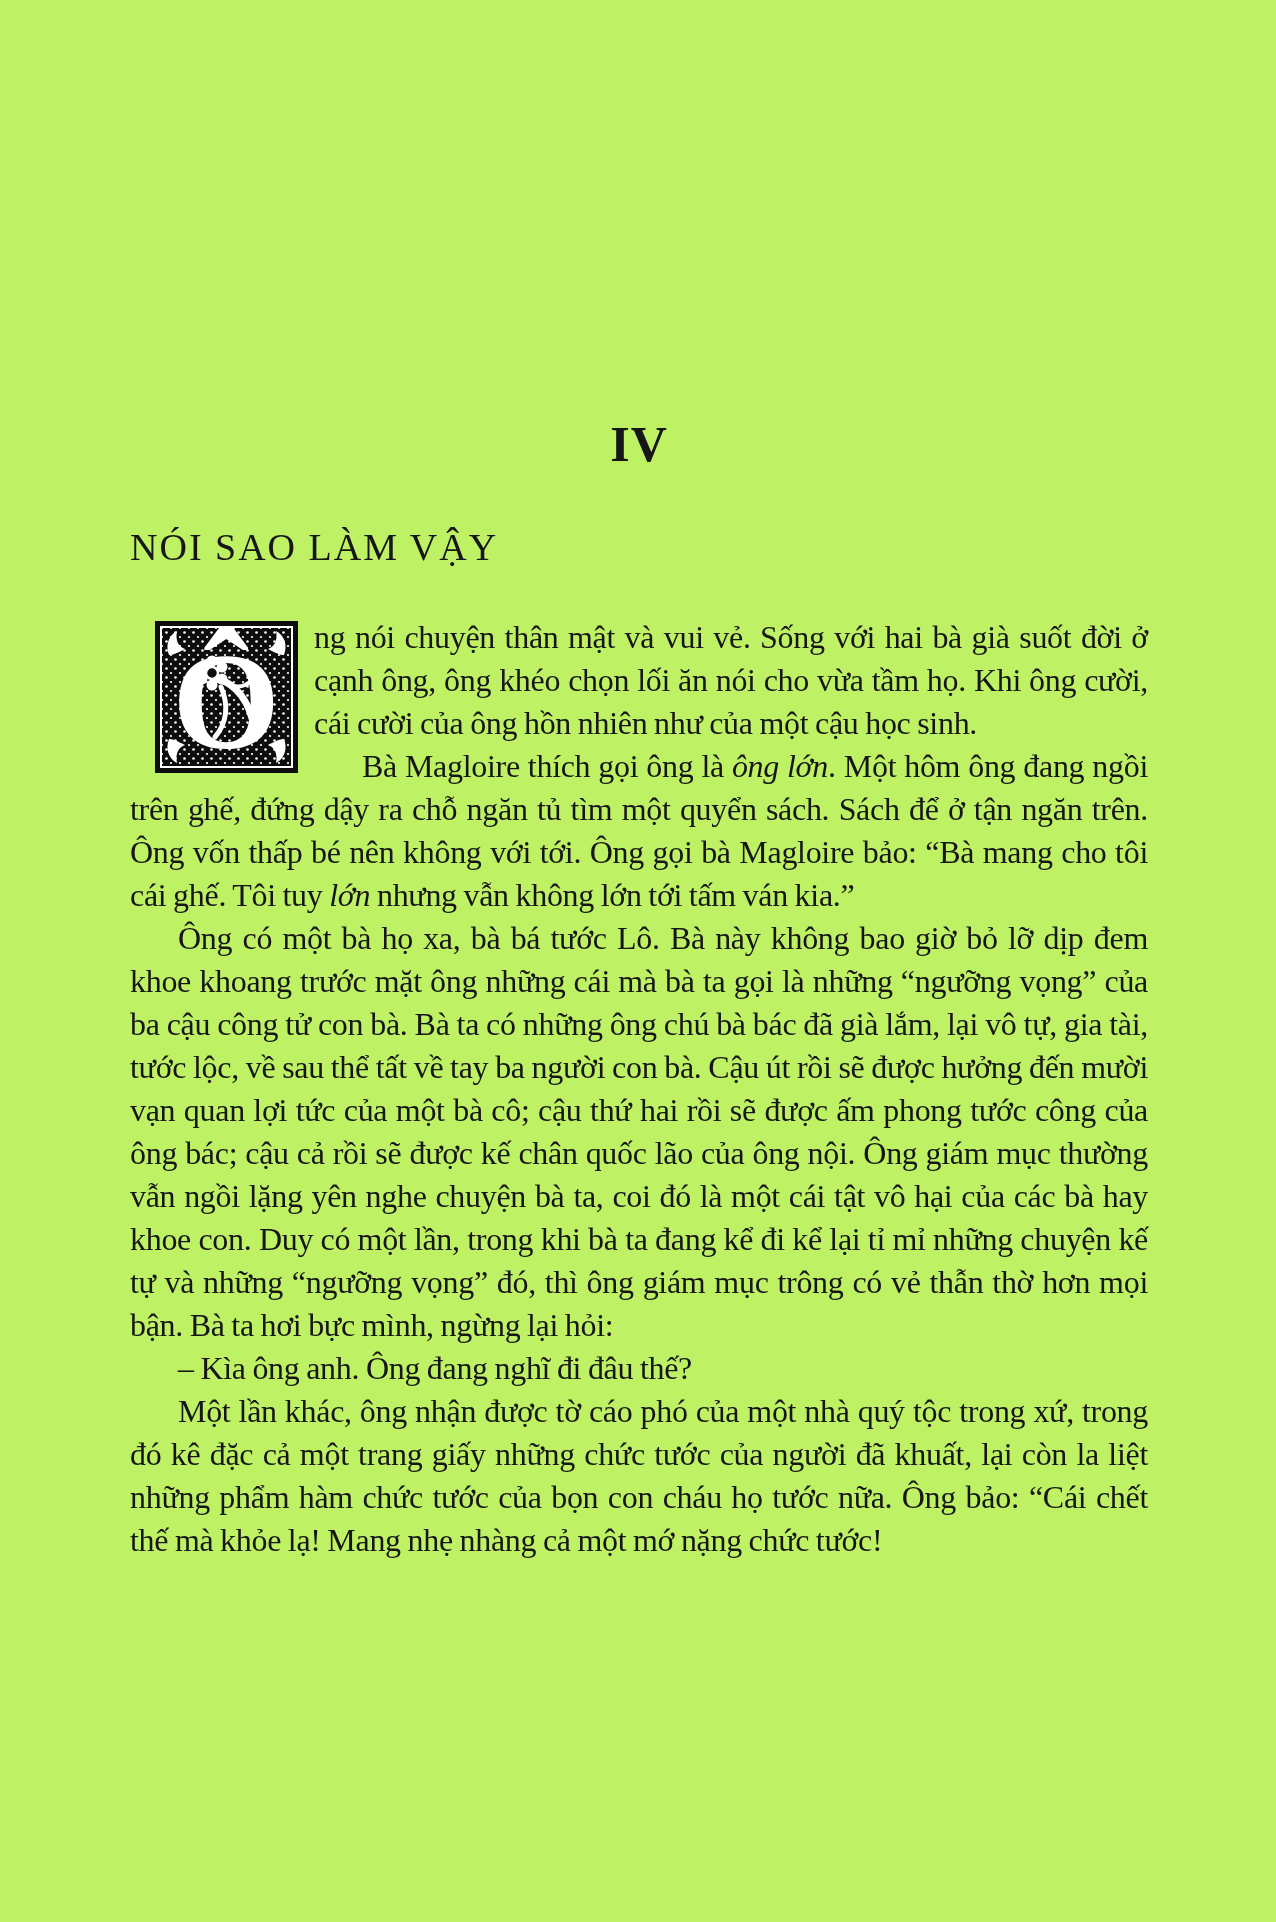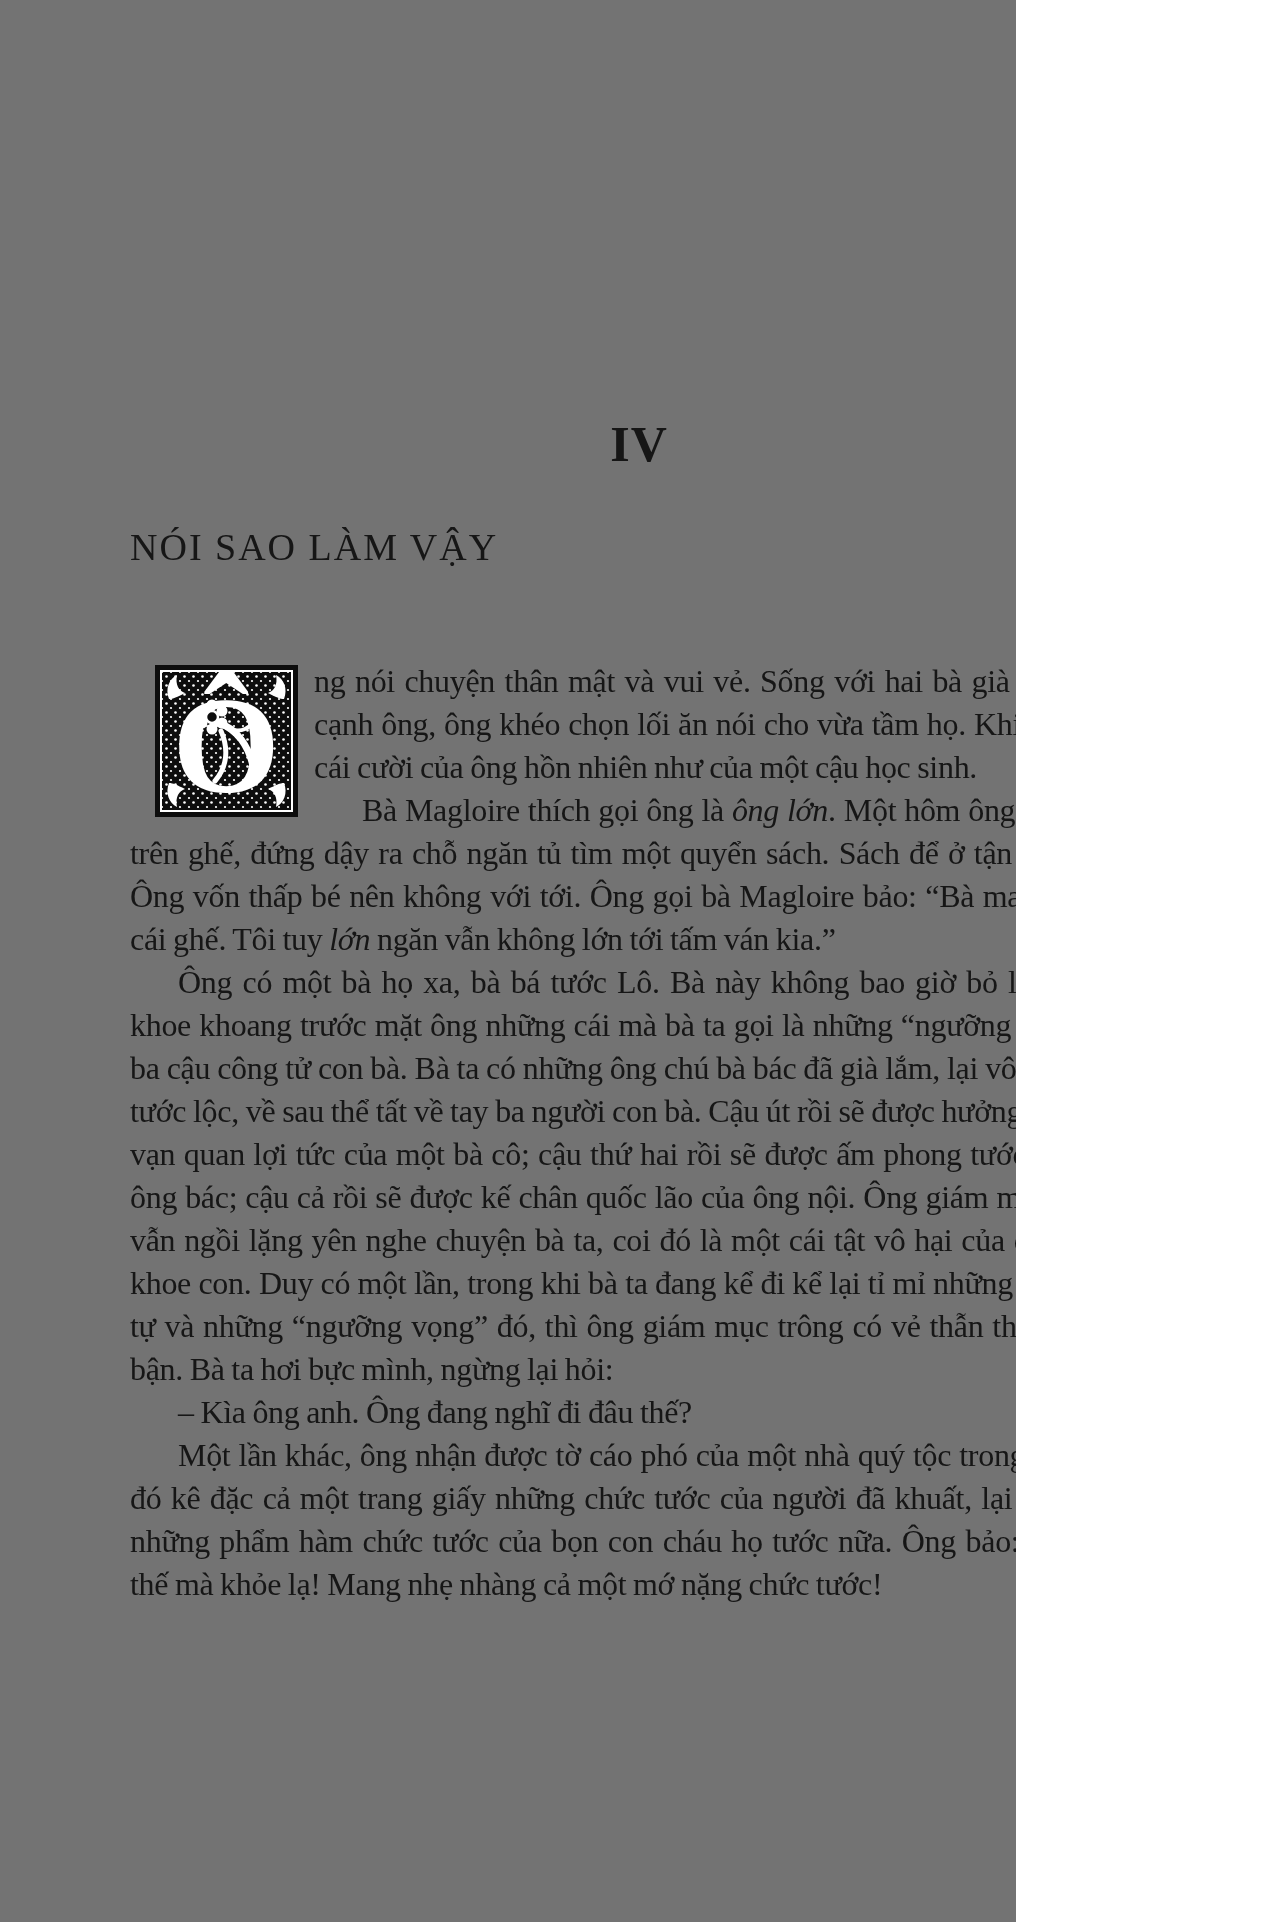--- a/index.html
+++ b/index.html
@@ -2,23 +2,23 @@
 <html><head>
 <meta charset="utf-8">
 <style>
   html, body {
     margin: 0;
     padding: 0;
     background: #ffffff;
   }
   .page {
     position: relative;
-    width: 1016px;
+    width: 1276px;
     height: 1922px;
-    background: #737373;
+    background: #bef264;
     font-family: "Liberation Serif", "DejaVu Serif", serif;
     color: #161616;
     overflow: hidden;
   }
   .content {
     position: absolute;
     left: 130px;
     top: 0;
     width: 1018px;
   }
@@ -33,21 +33,21 @@
   .chapter-title {
     margin: 54px 0 0 0;
     text-align: left;
     font-size: 38px;
     font-weight: 400;
     line-height: 46px;
     letter-spacing: 2px;
     white-space: nowrap;
   }
   .body-text {
-    margin-top: 90px;
+    margin-top: 46px;
     font-size: 32px;
     line-height: 43px;
     text-align: justify;
     letter-spacing: -0.3px;
     word-spacing: -1px;
   }
   .para {
     margin: 0;
     padding: 0;
     text-indent: 48px;
@@ -109,20 +109,20 @@
               <circle cx="57" cy="40" r="5.5" fill="#ffffff"></circle>
               <circle cx="67" cy="46" r="5.5" fill="#ffffff"></circle>
               <circle cx="67" cy="58" r="5.5" fill="#ffffff"></circle>
               <circle cx="57" cy="64" r="5.5" fill="#ffffff"></circle>
               <circle cx="47" cy="58" r="5.5" fill="#ffffff"></circle>
               <circle cx="47" cy="46" r="5.5" fill="#ffffff"></circle>
             </g>
           </svg>
         </span><span><span>ng nói chuyện thân mật và vui vẻ. Sống với hai bà già suốt đời ở cạnh ông, ông khéo chọn lối ăn nói cho vừa tầm họ. Khi ông cười, cái cười của ông hồn nhiên như của một cậu học sinh.</span></span>
       </p>
-    <p class="para"><span>Bà Magloire thích gọi ông là </span><i>ông lớn</i><span>. Một hôm ông đang ngồi trên ghế, đứng dậy ra chỗ ngăn tủ tìm một quyển sách. Sách để ở tận ngăn trên. Ông vốn thấp bé nên không với tới. Ông gọi bà Magloire bảo: “Bà mang cho tôi cái ghế. Tôi tuy </span><i>lớn</i><span> ngăn vẫn không lớn tới tấm ván kia.”</span></p>
+    <p class="para"><span>Bà Magloire thích gọi ông là </span><i>ông lớn</i><span>. Một hôm ông đang ngồi trên ghế, đứng dậy ra chỗ ngăn tủ tìm một quyển sách. Sách để ở tận ngăn trên. Ông vốn thấp bé nên không với tới. Ông gọi bà Magloire bảo: “Bà mang cho tôi cái ghế. Tôi tuy </span><i>lớn</i><span> nhưng vẫn không lớn tới tấm ván kia.”</span></p>
         <p class="para"><span>Ông có một bà họ xa, bà bá tước Lô. Bà này không bao giờ bỏ lỡ dịp đem khoe khoang trước mặt ông những cái mà bà ta gọi là những “ngưỡng vọng” của ba cậu công tử con bà. Bà ta có những ông chú bà bác đã già lắm, lại vô tự, gia tài, tước lộc, về sau thể tất về tay ba người con bà. Cậu út rồi sẽ được hưởng đến mười vạn quan lợi tức của một bà cô; cậu thứ hai rồi sẽ được ấm phong tước công của ông bác; cậu cả rồi sẽ được kế chân quốc lão của ông nội. Ông giám mục thường vẫn ngồi lặng yên nghe chuyện bà ta, coi đó là một cái tật vô hại của các bà hay khoe con. Duy có một lần, trong khi bà ta đang kể đi kể lại tỉ mỉ những chuyện kế tự và những “ngưỡng vọng” đó, thì ông giám mục trông có vẻ thẫn thờ hơn mọi bận. Bà ta hơi bực mình, ngừng lại hỏi:</span></p>
         <p class="para"><span>– Kìa ông anh. Ông đang nghĩ đi đâu thế?</span></p>
         <p class="para"><span>Một lần khác, ông nhận được tờ cáo phó của một nhà quý tộc trong xứ, trong đó kê đặc cả một trang giấy những chức tước của người đã khuất, lại còn la liệt những phẩm hàm chức tước của bọn con cháu họ tước nữa. Ông bảo: “Cái chết thế mà khỏe lạ! Mang nhẹ nhàng cả một mớ nặng chức tước!</span></p>
       </div>
 
   </div>
 </div>
 
 </body></html>

